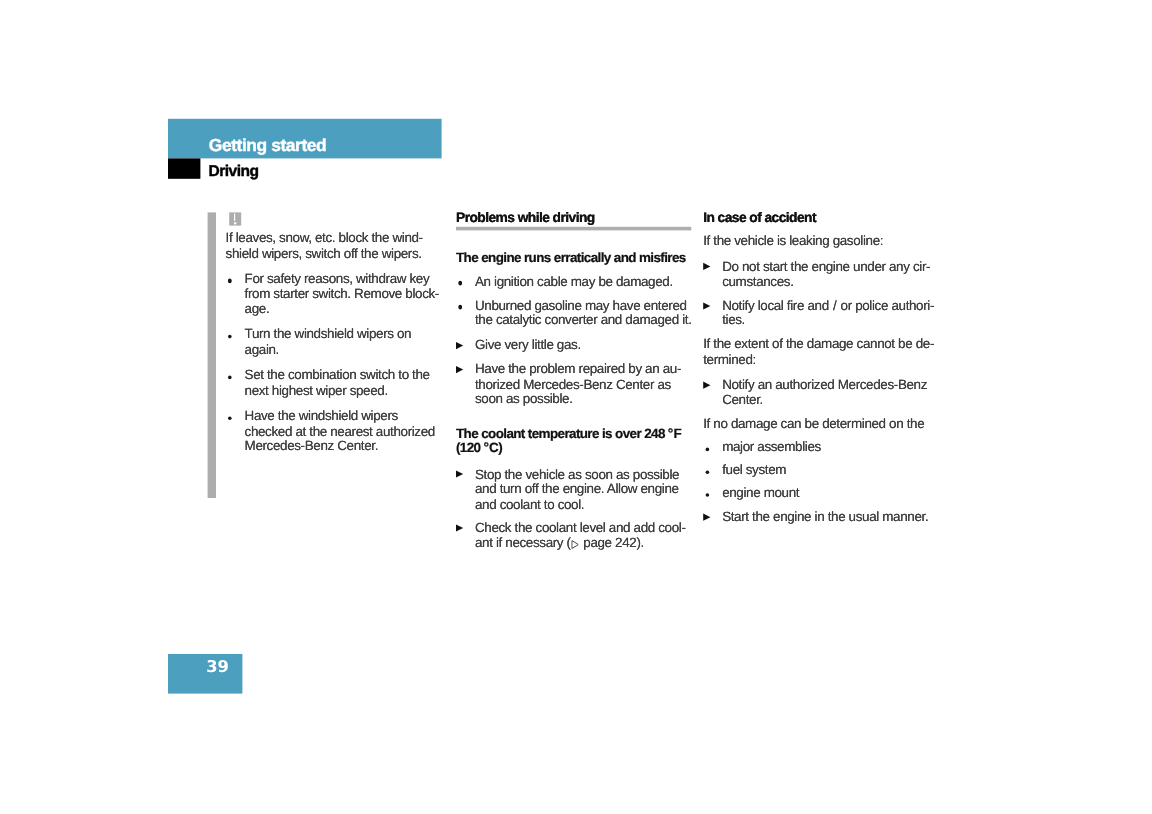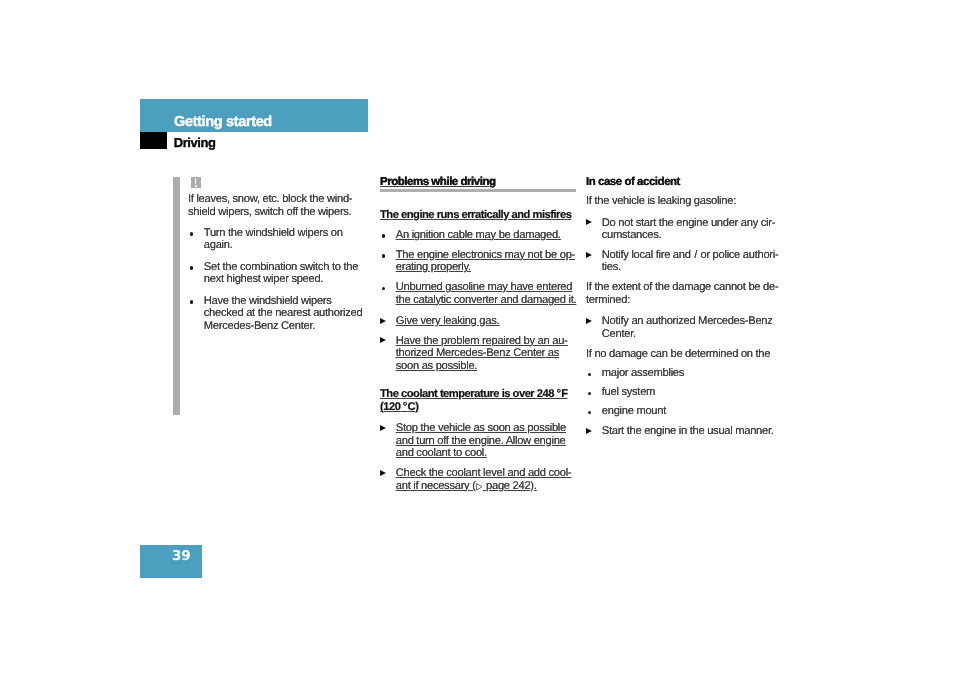--- a/index.html
+++ b/index.html
@@ -10,21 +10,21 @@
   .chap-title{position:absolute;left:174px;top:113.8px;font-size:14.5px;font-weight:bold;color:#ffffff;letter-spacing:-0.35px;-webkit-text-stroke:0.35px #ffffff;}
   .sec-sq{position:absolute;left:140px;top:131.9px;width:27.3px;height:17px;background:#000;}
   .sec-title{position:absolute;left:173.8px;top:134.6px;font-size:13px;font-weight:bold;color:#000;letter-spacing:-0.45px;-webkit-text-stroke:0.35px #000;}
   
   .pgnum-box{position:absolute;left:140px;top:545.3px;width:62.2px;height:32.5px;background:#4d9fc0;}
   .pgnum{position:absolute;left:171.9px;top:547.8px;font-family:"DejaVu Sans",sans-serif;font-size:13.6px;font-weight:bold;color:#fff;}
   .wm{position:absolute;left:680px;top:647.8px;font-family:"DejaVu Sans",sans-serif;font-size:24px;color:#939393;}
   
   .col{position:absolute;font-size:11.2px;color:#3f3f3f;line-height:12.6px;letter-spacing:-0.3px;text-shadow:0 0 0.45px rgba(55,55,55,0.9);}
   .col1{left:188px;top:193px;width:176px;}
-  .col2{left:380px;top:173px;width:196px;text-decoration:underline;}
+  .col2{left:380px;top:173px;width:196px;}
   .col3{left:586px;top:176px;width:196px;}
   .warnbar{position:absolute;left:173px;top:177px;width:7.4px;height:237.8px;background:#adadad;}
   .warnicon{position:absolute;left:190.5px;top:177.4px;width:10.6px;height:10.9px;background:#adadad;}
   .wi-stem{position:absolute;left:4.7px;top:1.1px;width:1.2px;height:5.9px;background:#fff;}
   .wi-dot{position:absolute;left:4.4px;top:7.9px;width:1.8px;height:1.5px;border-radius:50%;background:#fff;}
   .colhead{font-size:11.5px;font-weight:bold;color:#111;line-height:12px;letter-spacing:-0.47px;-webkit-text-stroke:0.18px #111;}
   .col2 .colhead{padding-top:3px;}
   .colrule{height:2.9px;background:#aeaeae;margin-top:0.8px;}
   .blk{position:relative;margin-top:7.4px;}
   .col1 .blk{margin-top:8.7px;}
@@ -68,20 +68,28 @@
   <div class="col col1">
       <div class="blk blk-para">
         <span class="txt">
           <span class="ln">If leaves, snow, etc. block the wind-</span>
           <span class="ln">shield wipers, switch off the wipers.</span>
         </span>
       </div>
       <div class="blk blk-bullet">
         <span class="marker mk-dot"></span>
         <span class="txt">
+          <span class="ln">For safety reasons, withdraw key</span>
+          <span class="ln">from starter switch. Remove block-</span>
+          <span class="ln">age.</span>
+        </span>
+      </div>
+      <div class="blk blk-bullet">
+        <span class="marker mk-dot"></span>
+        <span class="txt">
           <span class="ln">Turn the windshield wipers on</span>
           <span class="ln">again.</span>
         </span>
       </div>
       <div class="blk blk-bullet">
         <span class="marker mk-dot"></span>
         <span class="txt">
           <span class="ln">Set the combination switch to the</span>
           <span class="ln">next highest wiper speed.</span>
         </span>
@@ -105,35 +113,28 @@
       </div>
       <div class="blk blk-bullet">
         <span class="marker mk-dot"></span>
         <span class="txt">
           <span class="ln">An ignition cable may be damaged.</span>
         </span>
       </div>
       <div class="blk blk-bullet">
         <span class="marker mk-dot"></span>
         <span class="txt">
-          <span class="ln">The engine electronics may not be op-</span>
-          <span class="ln">erating properly.</span>
-        </span>
-      </div>
-      <div class="blk blk-bullet">
-        <span class="marker mk-dot"></span>
-        <span class="txt">
           <span class="ln">Unburned gasoline may have entered</span>
           <span class="ln">the catalytic converter and damaged it.</span>
         </span>
       </div>
       <div class="blk blk-arrow">
         <span class="marker mk-tri"></span>
         <span class="txt">
-          <span class="ln">Give very leaking gas.</span>
+          <span class="ln">Give very little gas.</span>
         </span>
       </div>
       <div class="blk blk-arrow">
         <span class="marker mk-tri"></span>
         <span class="txt">
           <span class="ln">Have the problem repaired by an au-</span>
           <span class="ln">thorized Mercedes-Benz Center as</span>
           <span class="ln">soon as possible.</span>
         </span>
       </div>

